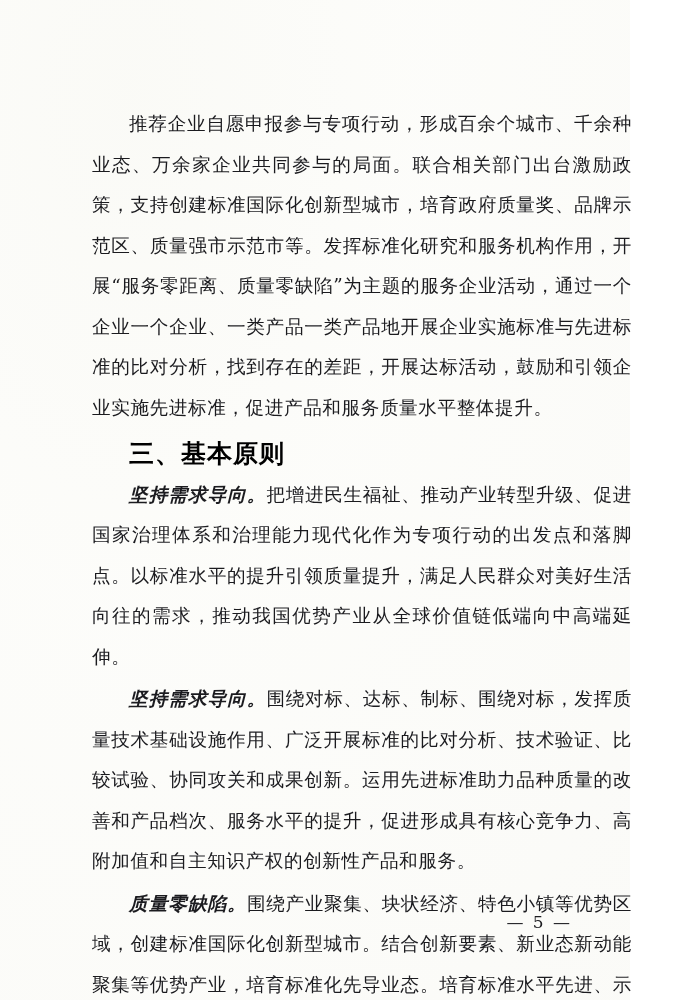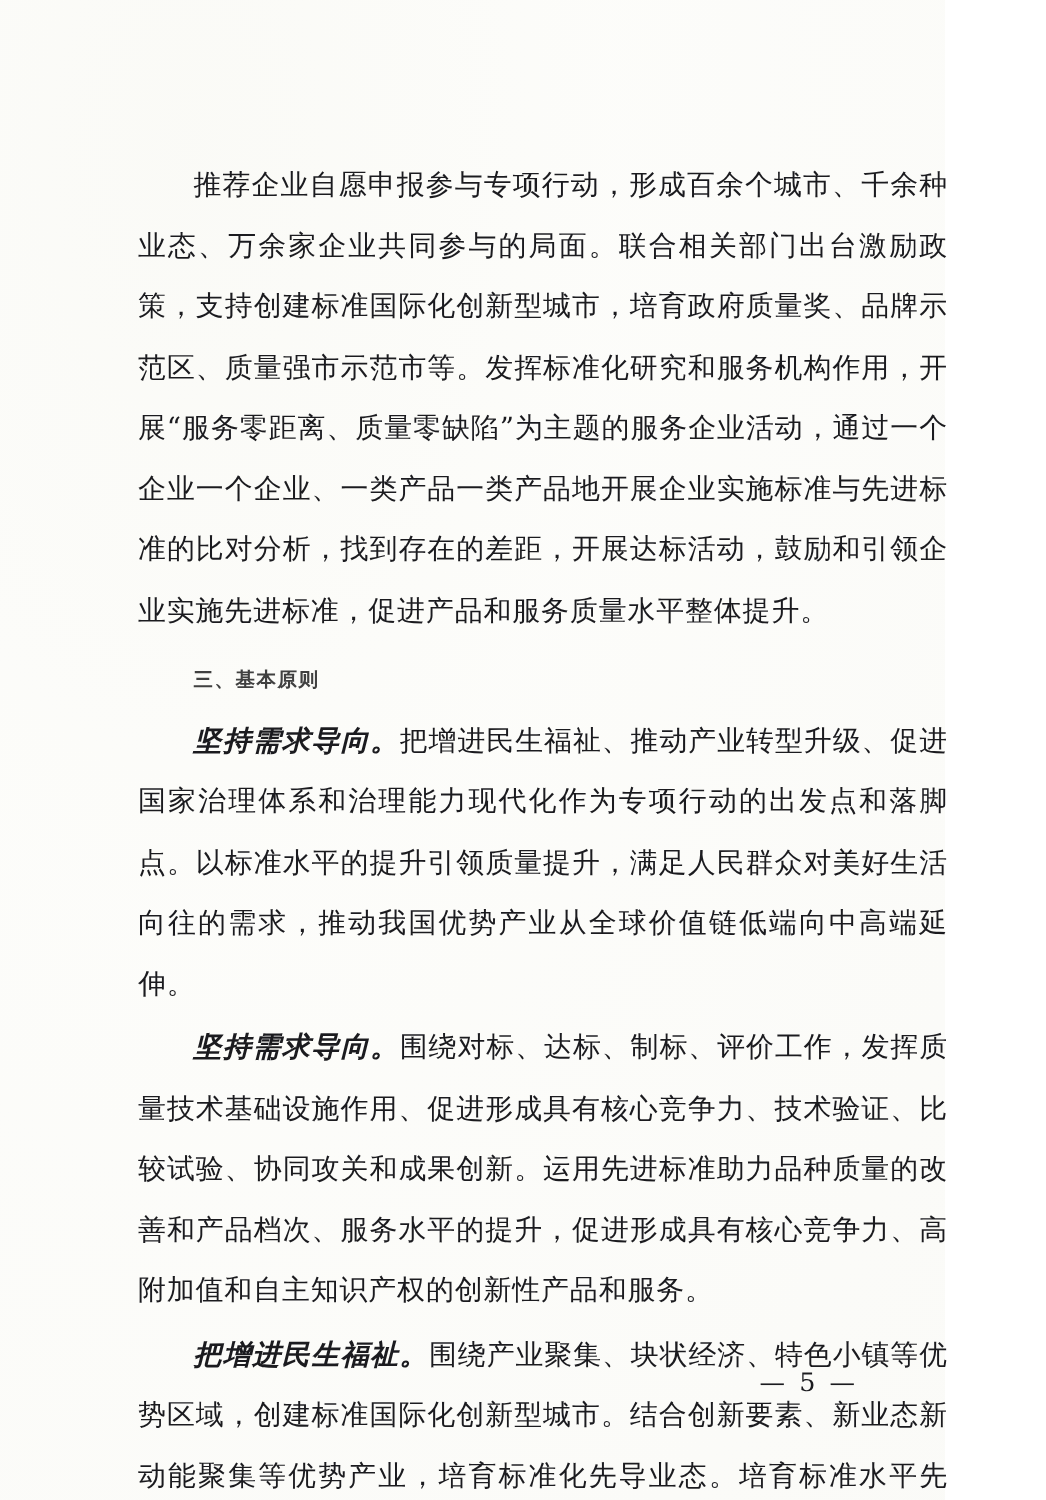--- a/index.html
+++ b/index.html
@@ -42,24 +42,24 @@
     letter-spacing: 0.6px;
     color: #1b1b1f;
     text-align: justify;
     text-justify: inter-ideograph;
   }
   p.indent {
     text-indent: 37px;
   }
   .section-head {
     margin: 6px 0 0 0;
-    font-size: 13px;
+    font-size: 25px;
     line-height: 40.5px;
     letter-spacing: 1px;
-    color: #404040;
+    color: #000000;
     font-weight: bold;
     text-indent: 37px;
     font-family: "DejaVu Sans", "Liberation Sans", sans-serif;
   }
   .lead {
     font-weight: bold;
     font-family: "DejaVu Sans", "Liberation Sans", sans-serif;
     letter-spacing: 1px;
     font-style: italic;
   }
@@ -77,20 +77,20 @@
 
 <div class="page">
   <div class="content">
 
     <p class="body-para indent">推荐企业自愿申报参与专项行动，形成百余个城市、千余种业态、万余家企业共同参与的局面。联合相关部门出台激励政策，支持创建标准国际化创新型城市，培育政府质量奖、品牌示范区、质量强市示范市等。发挥标准化研究和服务机构作用，开展“服务零距离、质量零缺陷”为主题的服务企业活动，通过一个企业一个企业、一类产品一类产品地开展企业实施标准与先进标准的比对分析，找到存在的差距，开展达标活动，鼓励和引领企业实施先进标准，促进产品和服务质量水平整体提升。</p>
 
     <p class="section-head">三、基本原则</p>
 
     <p class="body-para indent"><span class="lead">坚持需求导向。</span><span>把增进民生福祉、推动产业转型升级、促进国家治理体系和治理能力现代化作为专项行动的出发点和落脚点。以标准水平的提升引领质量提升，满足人民群众对美好生活向往的需求，推动我国优势产业从全球价值链低端向中高端延伸。</span></p>
 
-    <p class="body-para indent"><span class="lead">坚持需求导向。</span><span>围绕对标、达标、制标、评价工作，发挥质量技术基础设施作用、促进形成具有核心竞争力、技术验证、比较试验、协同攻关和成果创新。运用先进标准助力品种质量的改善和产品档次、服务水平的提升，促进形成具有核心竞争力、高附加值和自主知识产权的创新性产品和服务。</span></p>
+    <p class="body-para indent"><span class="lead">坚持需求导向。</span><span>围绕对标、达标、制标、围绕对标，发挥质量技术基础设施作用、广泛开展标准的比对分析、技术验证、比较试验、协同攻关和成果创新。运用先进标准助力品种质量的改善和产品档次、服务水平的提升，促进形成具有核心竞争力、高附加值和自主知识产权的创新性产品和服务。</span></p>
 
-    <p class="body-para indent"><span class="lead">把增进民生福祉。</span><span>围绕产业聚集、块状经济、特色小镇等优势区域，创建标准国际化创新型城市。结合创新要素、新业态新动能聚集等优势产业，培育标准化先导业态。培育标准水平先进、示范带动明显等优势企业，推出一批具有国际先进水平的企业标准“领跑</span></p>
+    <p class="body-para indent"><span class="lead">质量零缺陷。</span><span>围绕产业聚集、块状经济、特色小镇等优势区域，创建标准国际化创新型城市。结合创新要素、新业态新动能聚集等优势产业，培育标准化先导业态。培育标准水平先进、示范带动明显等优势企业，推出一批具有国际先进水平的企业标准“领跑</span></p>
 
   </div>
 
   <div class="page-number">— 5 —</div>
 </div>
 
 </body></html>

